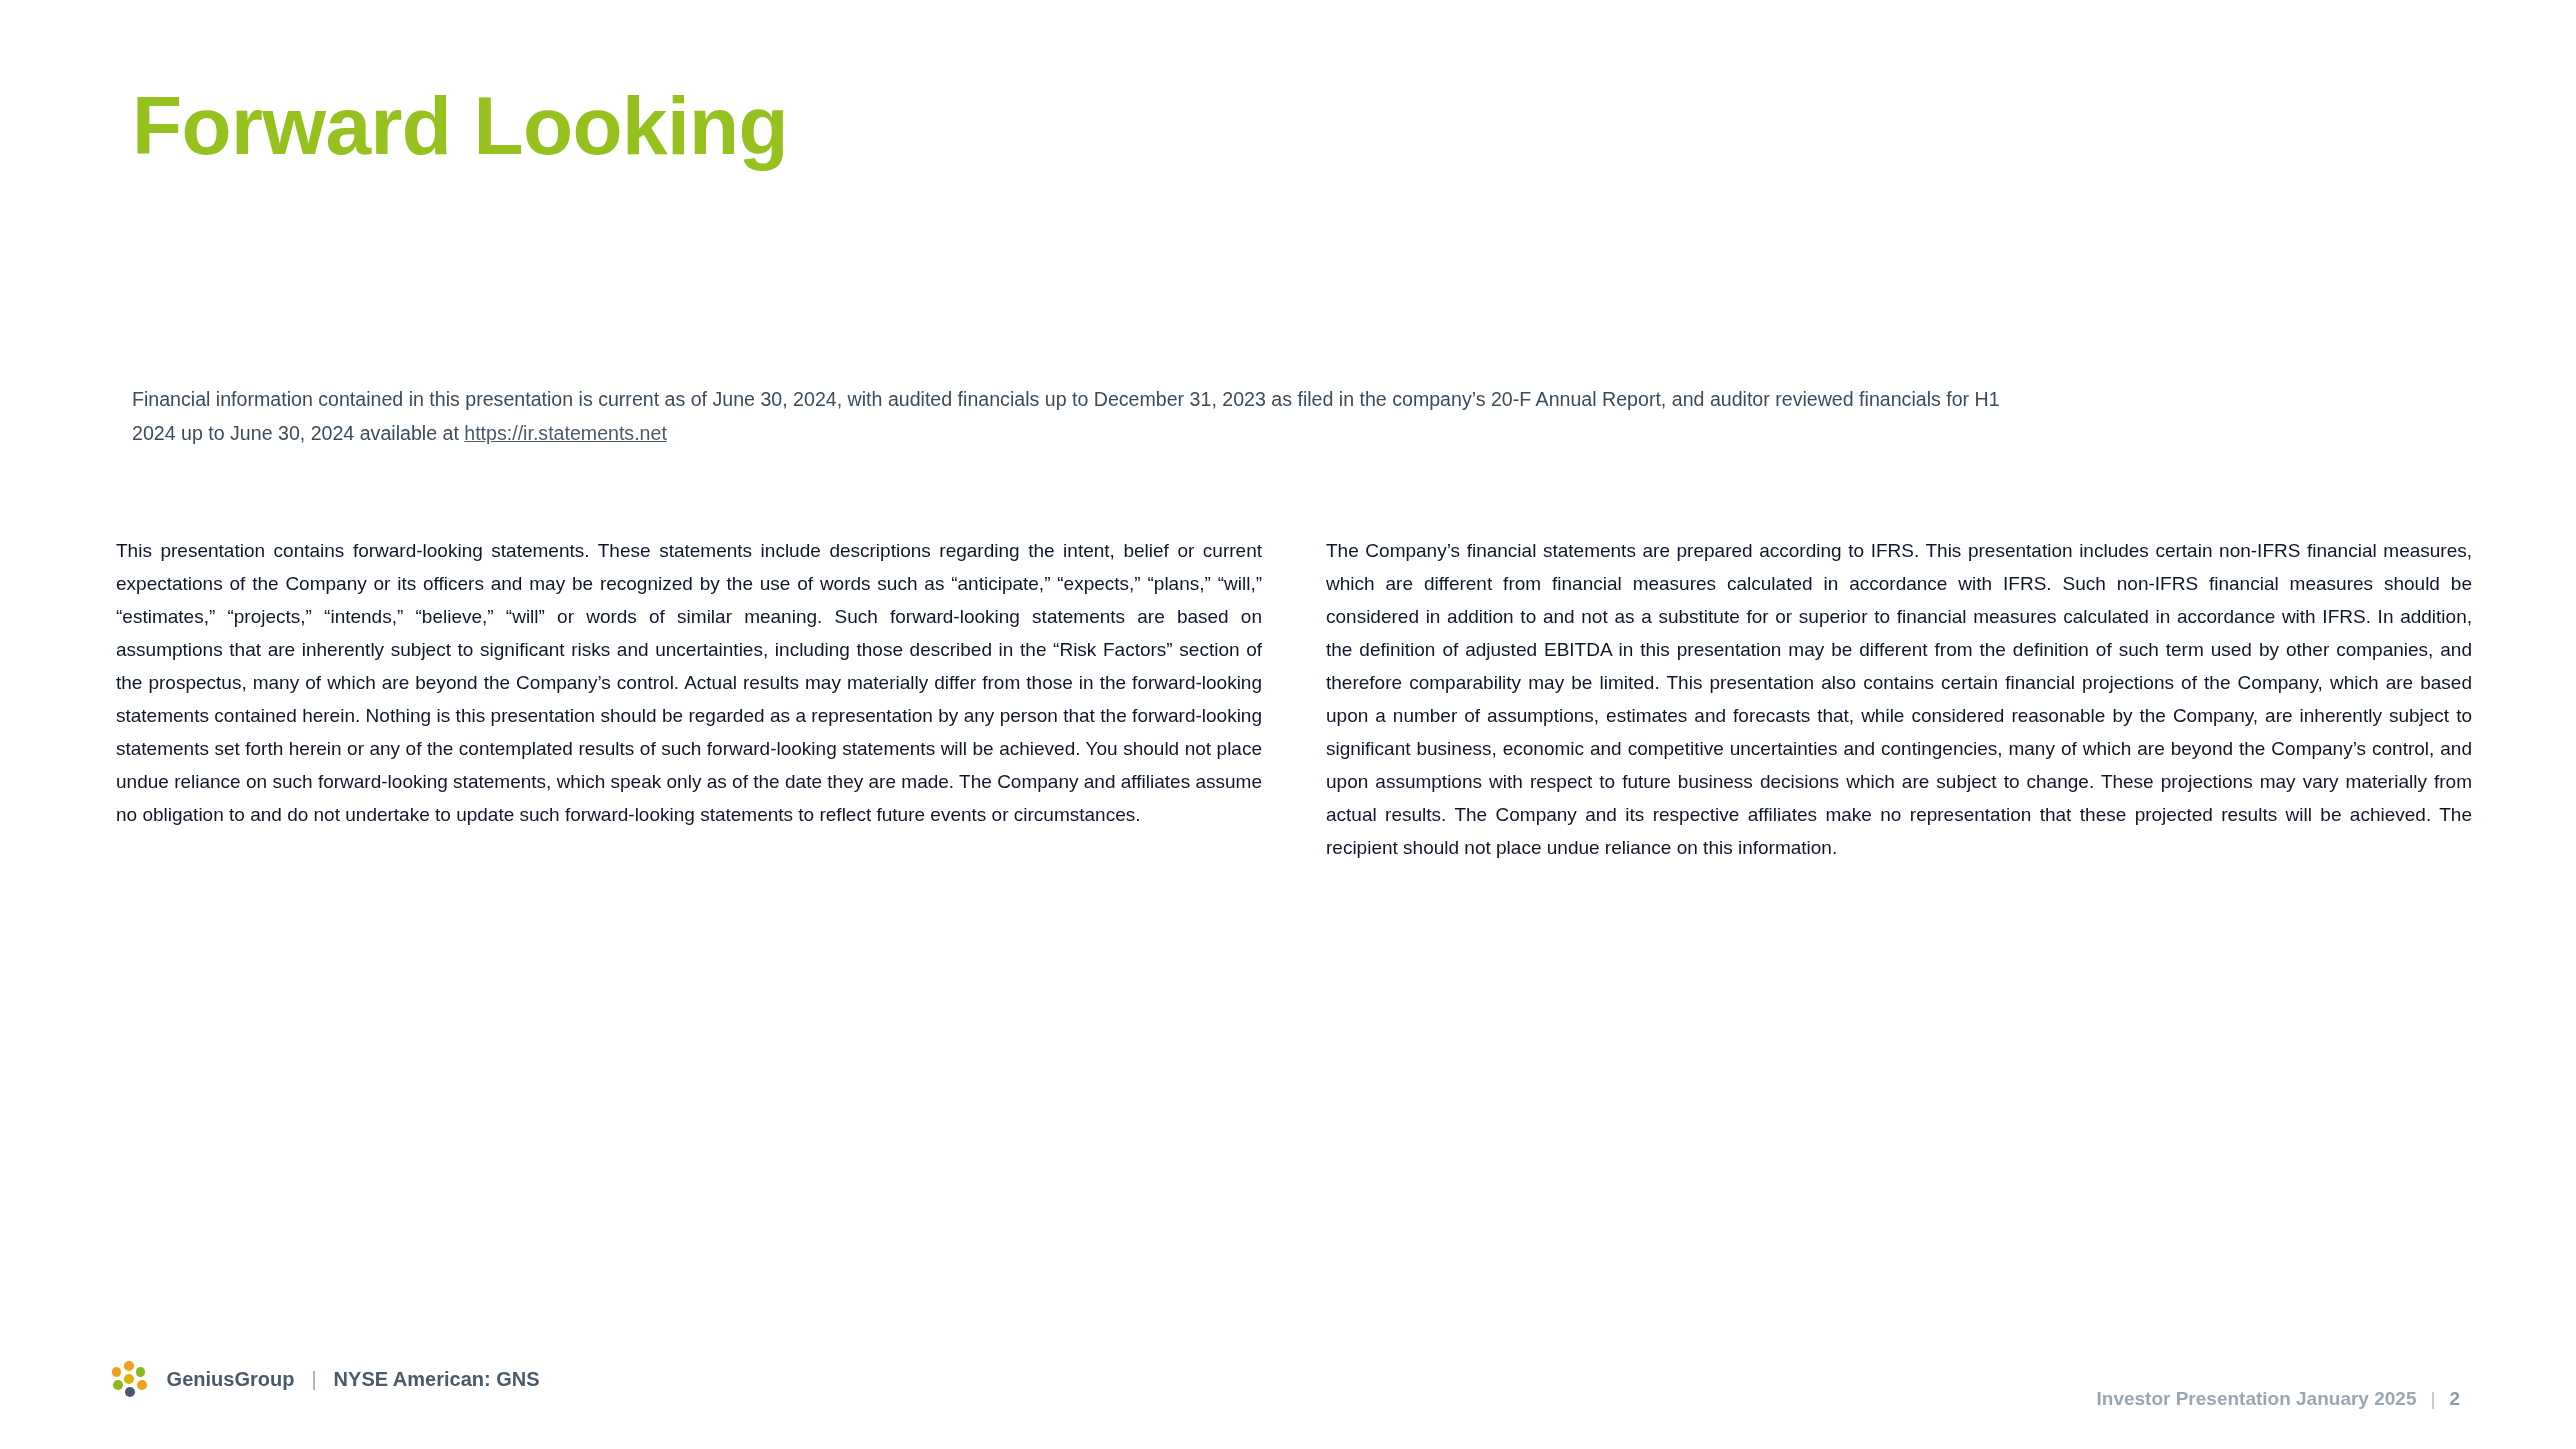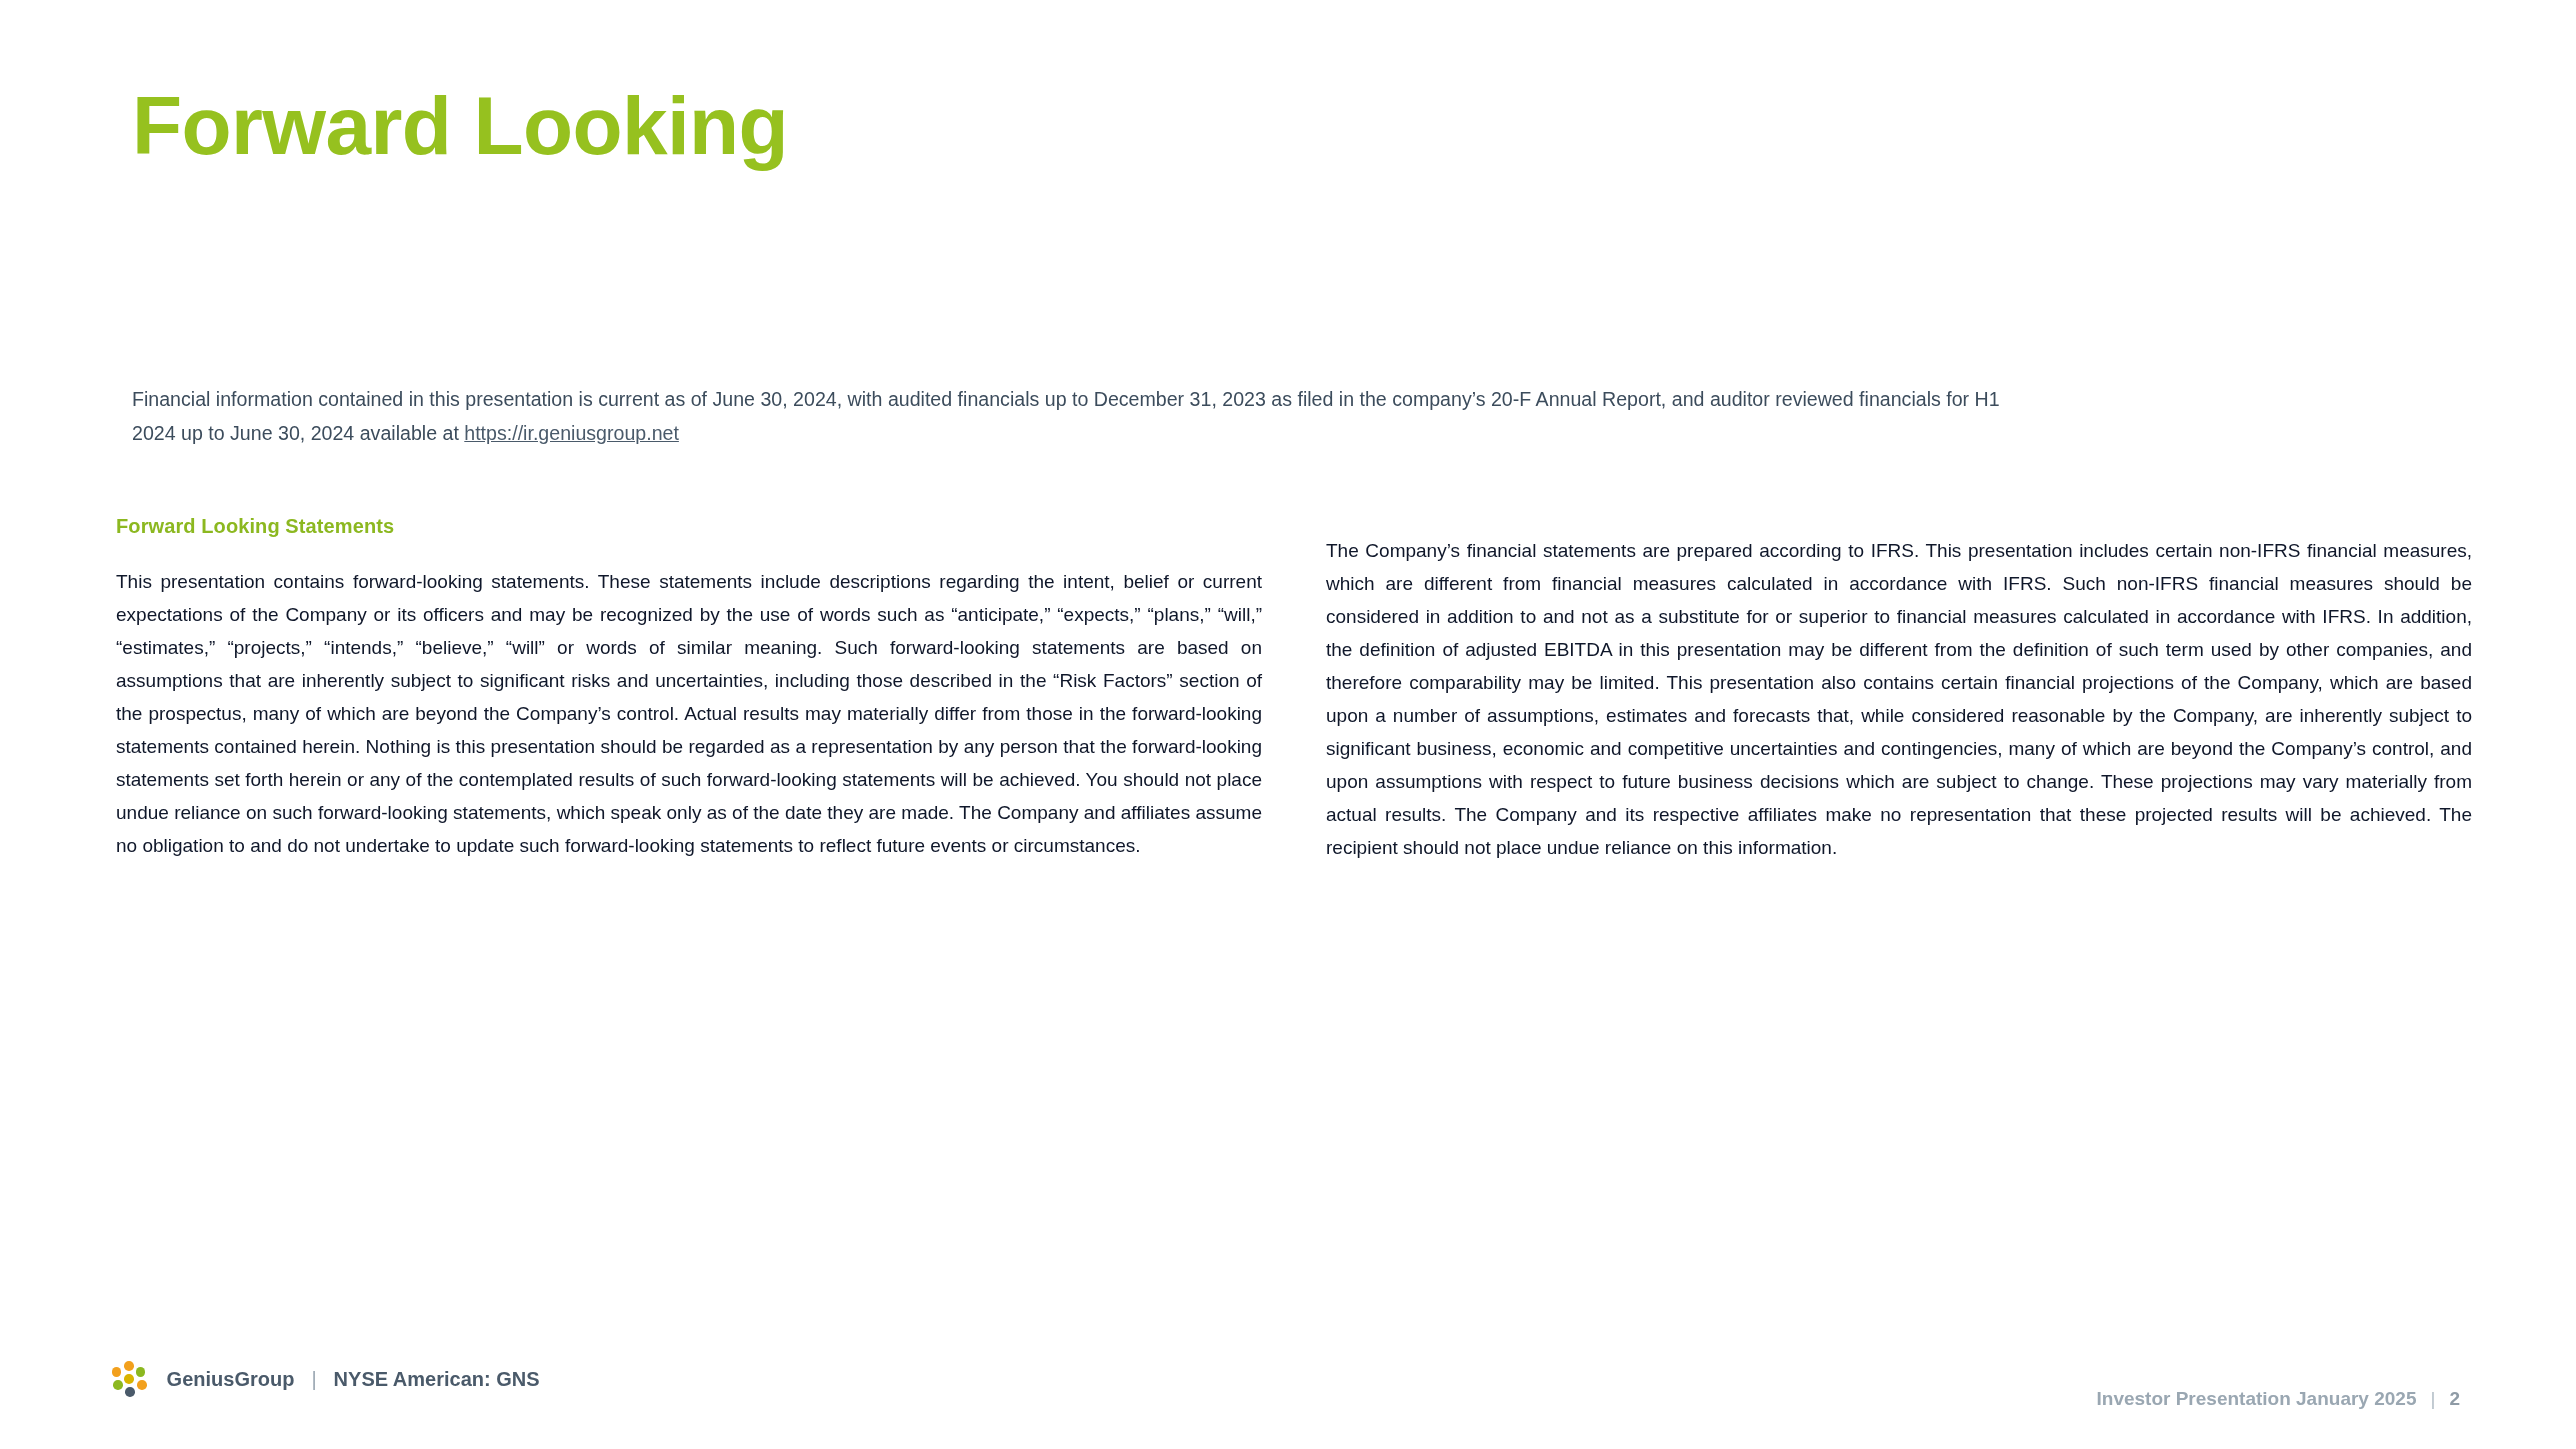--- a/index.html
+++ b/index.html
@@ -152,26 +152,25 @@
 </head>
 <body>
 
 <div class="slide">
 
   <div class="title-block">
     <h1 class="title-line1">Forward Looking</h1>
   </div>
 
   <div class="intro">
-    <span>Financial information contained in this presentation is current as of June 30, 2024, with audited financials up to December 31, 2023 as filed in the company’s 20-F Annual Report, and auditor reviewed financials for H1 2024 up to June 30, 2024 available at </span><a class="link" href="#">https://ir.geniusgroup.net</a>
+    <span>Financial information contained in this presentation is current as of June 30, 2024, with audited financials up to December 31, 2023 as filed in the company’s 20-F Annual Report, and auditor reviewed financials for H1 2024 up to June 30, 2024 available at </span><a class="link" href="#">https://ir.statements.net</a>
   </div>
 
   <div class="columns">
     <div class="col">
-      <h2 class="col-head">Forward Looking Statements</h2>
       <p class="col-body">This presentation contains forward-looking statements. These statements include descriptions regarding the intent, belief or current expectations of the Company or its officers and may be recognized by the use of words such as “anticipate,” “expects,” “plans,” “will,” “estimates,” “projects,” “intends,” “believe,” “will” or words of similar meaning. Such forward-looking statements are based on assumptions that are inherently subject to significant risks and uncertainties, including those described in the “Risk Factors” section of the prospectus, many of which are beyond the Company’s control. Actual results may materially differ from those in the forward-looking statements contained herein. Nothing is this presentation should be regarded as a representation by any person that the forward-looking statements set forth herein or any of the contemplated results of such forward-looking statements will be achieved. You should not place undue reliance on such forward-looking statements, which speak only as of the date they are made. The Company and affiliates assume no obligation to and do not undertake to update such forward-looking statements to reflect future events or circumstances.</p>
     </div>
     <div class="col">
       <p class="col-body">The Company’s financial statements are prepared according to IFRS. This presentation includes certain non-IFRS financial measures, which are different from financial measures calculated in accordance with IFRS. Such non-IFRS financial measures should be considered in addition to and not as a substitute for or superior to financial measures calculated in accordance with IFRS. In addition, the definition of adjusted EBITDA in this presentation may be different from the definition of such term used by other companies, and therefore comparability may be limited. This presentation also contains certain financial projections of the Company, which are based upon a number of assumptions, estimates and forecasts that, while considered reasonable by the Company, are inherently subject to significant business, economic and competitive uncertainties and contingencies, many of which are beyond the Company’s control, and upon assumptions with respect to future business decisions which are subject to change. These projections may vary materially from actual results. The Company and its respective affiliates make no representation that these projected results will be achieved. The recipient should not place undue reliance on this information.</p>
     </div>
   </div>
 
   <div class="footer-left">
     <span class="logo-mark">
       <i style="left:13px;  top:0px;   background:#f2a01d;"></i>

